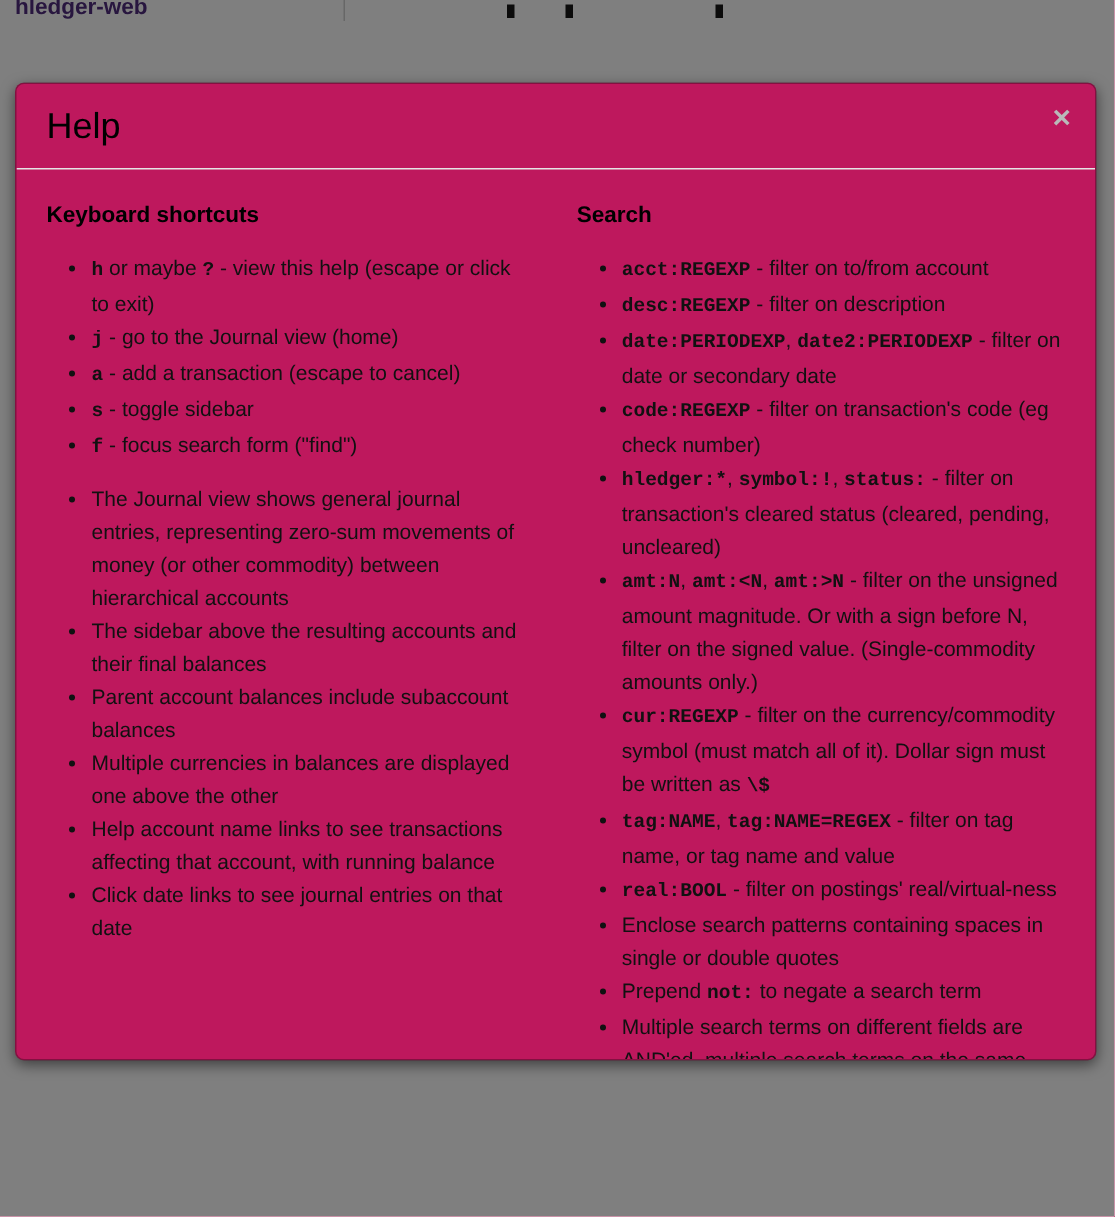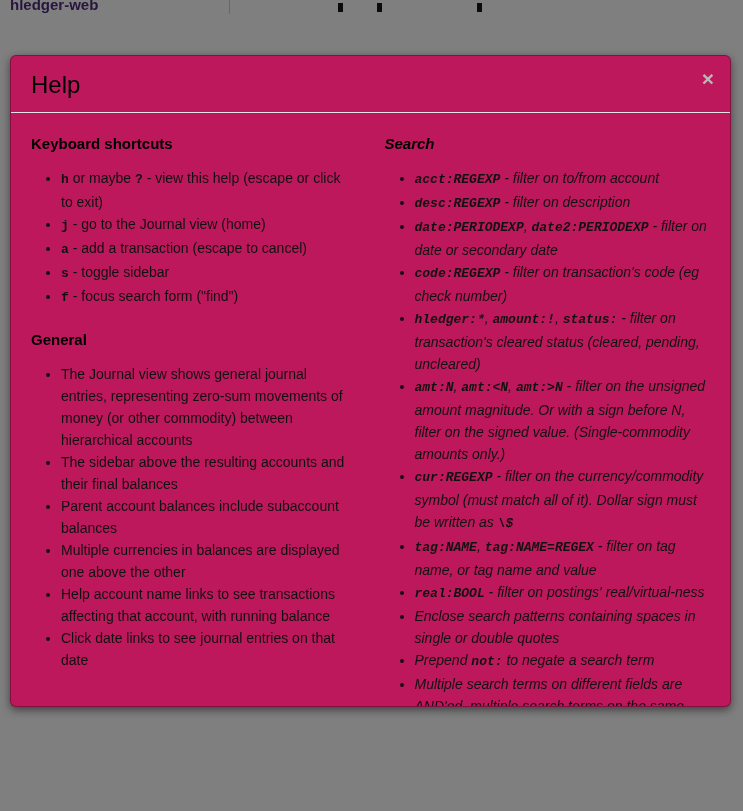--- a/index.html
+++ b/index.html
@@ -26,21 +26,21 @@
   .modal-header{padding:14px 20px 12px;border-bottom:1px solid #e5e5e5;position:relative;}
   .modal-title{margin:0;font-size:24px;font-weight:400;line-height:30px;color:#000;}
   .close-btn{
     position:absolute;right:16px;top:12px;border:0;background:none;padding:0;
     font-size:21px;font-weight:bold;line-height:21px;color:#b9b9b9;cursor:pointer;
     font-family:"Liberation Sans",sans-serif;
   }
   .modal-body{display:flex;padding:20px;box-sizing:border-box;}
   .help-col{width:50%;box-sizing:border-box;}
   .col-left{padding-right:15px;}
-  .col-right{padding-left:14px;font-style:italic;}
+  .col-right{padding-left:14px;}
   .section-heading{font-size:15px;font-weight:bold;margin:20px 0 12px;line-height:22px;color:#000;}
   .section-heading:first-child{margin-top:0;}
   ul.help-list{margin:12px 0 10px;padding-left:30px;}
   ul.help-list li{font-size:14px;line-height:22px;margin:0;color:#111;}
   code.code-term{
     font-family:"Liberation Mono",monospace;font-weight:bold;font-size:13px;color:#111;
   }
 </style>
 </head>
 <body>
@@ -63,38 +63,37 @@
   <div class="modal-body">
     <div class="help-col col-left">
         <h4 class="section-heading">Keyboard shortcuts</h4>
         <ul class="help-list">
           <li><code class="code-term">h</code> or maybe <code class="code-term">?</code> - view this help (escape or click to exit)</li>
           <li><code class="code-term">j</code> - go to the Journal view (home)</li>
           <li><code class="code-term">a</code> - add a transaction (escape to cancel)</li>
           <li><code class="code-term">s</code> - toggle sidebar</li>
           <li><code class="code-term">f</code> - focus search form ("find")</li>
         </ul>
-        <h4 class="section-heading">General</h4>
         <ul class="help-list">
           <li>The Journal view shows general journal entries, representing zero-sum movements of money (or other commodity) between hierarchical accounts</li>
           <li>The sidebar above the resulting accounts and their final balances</li>
           <li>Parent account balances include subaccount balances</li>
           <li>Multiple currencies in balances are displayed one above the other</li>
           <li>Help account name links to see transactions affecting that account, with running balance</li>
           <li>Click date links to see journal entries on that date</li>
         </ul>
       </div>
     <div class="help-col col-right">
         <h4 class="section-heading">Search</h4>
         <ul class="help-list">
           <li><code class="code-term">acct:REGEXP</code> - filter on to/from account</li>
           <li><code class="code-term">desc:REGEXP</code> - filter on description</li>
           <li><code class="code-term">date:PERIODEXP</code>, <code class="code-term">date2:PERIODEXP</code> - filter on date or secondary date</li>
           <li><code class="code-term">code:REGEXP</code> - filter on transaction's code (eg check number)</li>
-          <li><code class="code-term">hledger:*</code>, <code class="code-term">amount:!</code>, <code class="code-term">status:</code> - filter on transaction's cleared status (cleared, pending, uncleared)</li>
+          <li><code class="code-term">hledger:*</code>, <code class="code-term">symbol:!</code>, <code class="code-term">status:</code> - filter on transaction's cleared status (cleared, pending, uncleared)</li>
           <li><code class="code-term">amt:N</code>, <code class="code-term">amt:&lt;N</code>, <code class="code-term">amt:&gt;N</code> - filter on the unsigned amount magnitude. Or with a sign before N, filter on the signed value. (Single-commodity amounts only.)</li>
           <li><code class="code-term">cur:REGEXP</code> - filter on the currency/commodity symbol (must match all of it). Dollar sign must be written as <code class="code-term">\$</code></li>
           <li><code class="code-term">tag:NAME</code>, <code class="code-term">tag:NAME=REGEX</code> - filter on tag name, or tag name and value</li>
           <li><code class="code-term">real:BOOL</code> - filter on postings' real/virtual-ness</li>
           <li>Enclose search patterns containing spaces in single or double quotes</li>
           <li>Prepend <code class="code-term">not:</code> to negate a search term</li>
           <li>Multiple search terms on different fields are AND'ed, multiple search terms on the same field are OR'ed</li>
           <li>These search terms also work with command-line hledger</li>
         </ul>
       </div>

